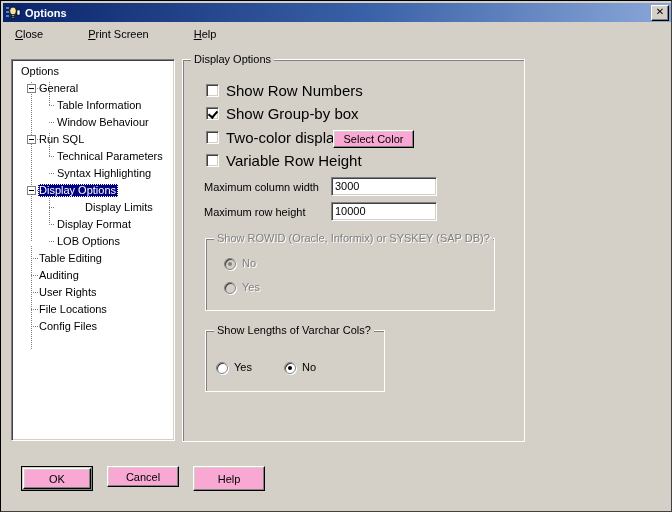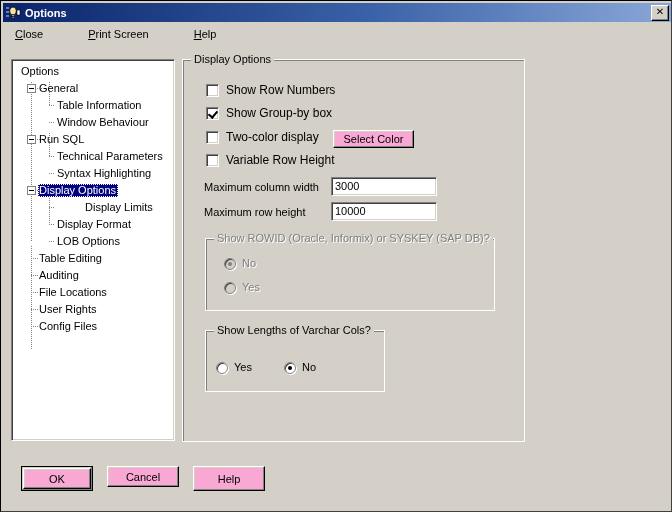--- a/index.html
+++ b/index.html
@@ -186,21 +186,21 @@
   }
   .checkbox.checked::after {
     content: "";
     position: absolute;
     left: 3px; top: 1px;
     width: 4px; height: 7px;
     border: solid #000000;
     border-width: 0 2px 2px 0;
     transform: rotate(40deg);
   }
-  .chk-label { font-size: 12px; line-height: 13px; }
+  .chk-label { font-size: 15px; line-height: 13px; }
 
   
   .rad-row {
     position: absolute;
     display: flex;
     align-items: center;
     white-space: nowrap;
     cursor: default;
   }
   .radio {
@@ -378,26 +378,26 @@
       <span class="tree-label">Table Editing</span>
     </div>
 
     <div class="tree-row" style="padding-left:26px;">
       <span class="hline" style="left:19px; top:8px; width:8px;"></span>
       <span class="tree-label">Auditing</span>
     </div>
 
     <div class="tree-row" style="padding-left:26px;">
       <span class="hline" style="left:19px; top:8px; width:8px;"></span>
+      <span class="tree-label">User Rights</span>
+    </div>
+
+    <div class="tree-row" style="padding-left:26px;">
+      <span class="hline" style="left:19px; top:8px; width:8px;"></span>
       <span class="tree-label">File Locations</span>
-    </div>
-
-    <div class="tree-row" style="padding-left:26px;">
-      <span class="hline" style="left:19px; top:8px; width:8px;"></span>
-      <span class="tree-label">User Rights</span>
     </div>
 
     <div class="tree-row" style="padding-left:26px;">
       <span class="hline" style="left:19px; top:8px; width:8px;"></span>
       <span class="tree-label">Config Files</span>
     </div>
   </div>
 
   <div class="groupbox" style="left:181px; top:58px; width:343px; height:383px;">
     <span class="gb-title">Display Options</span>

